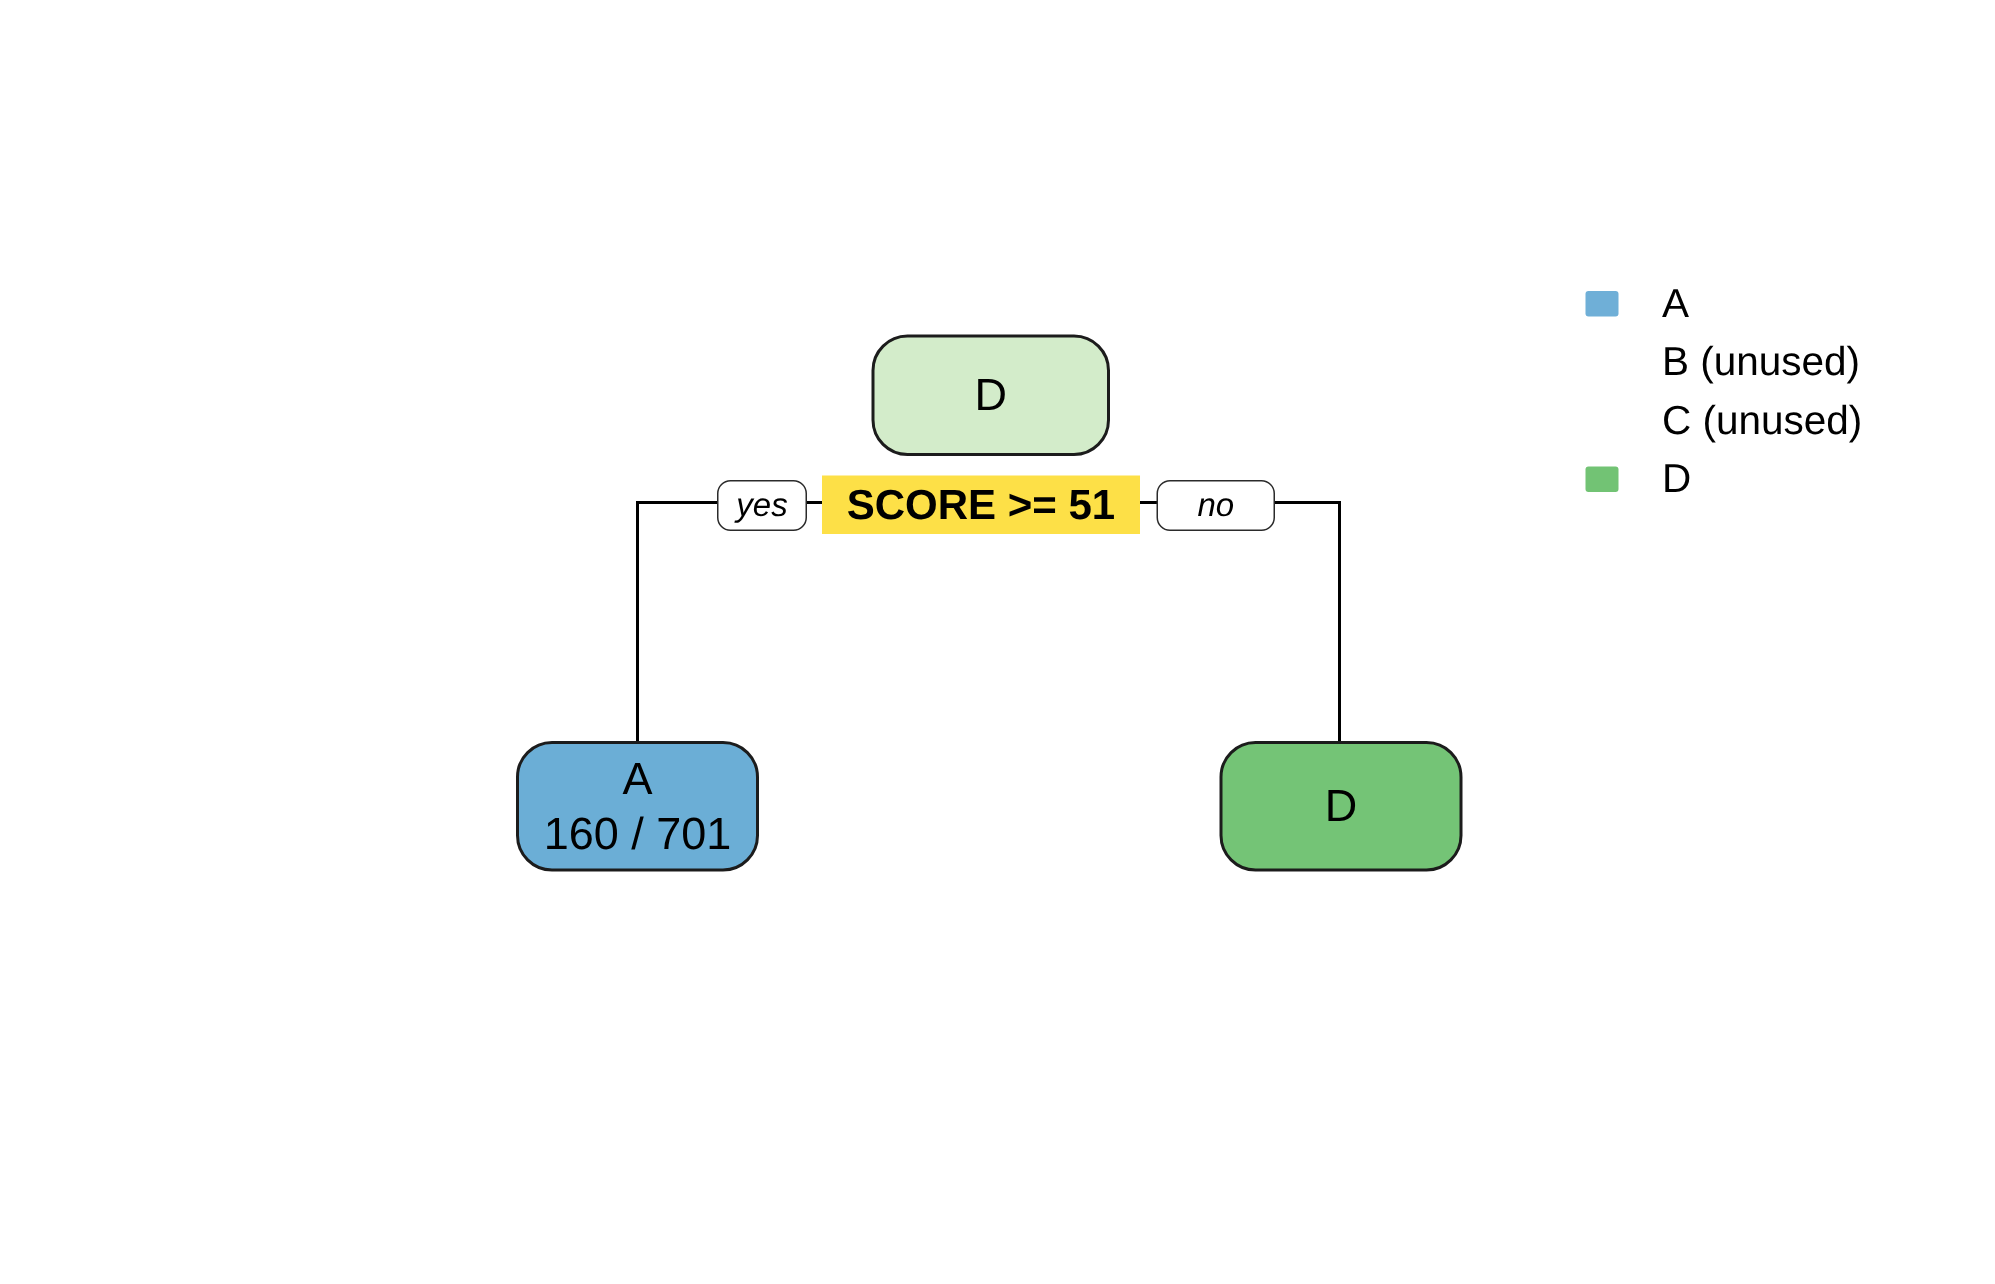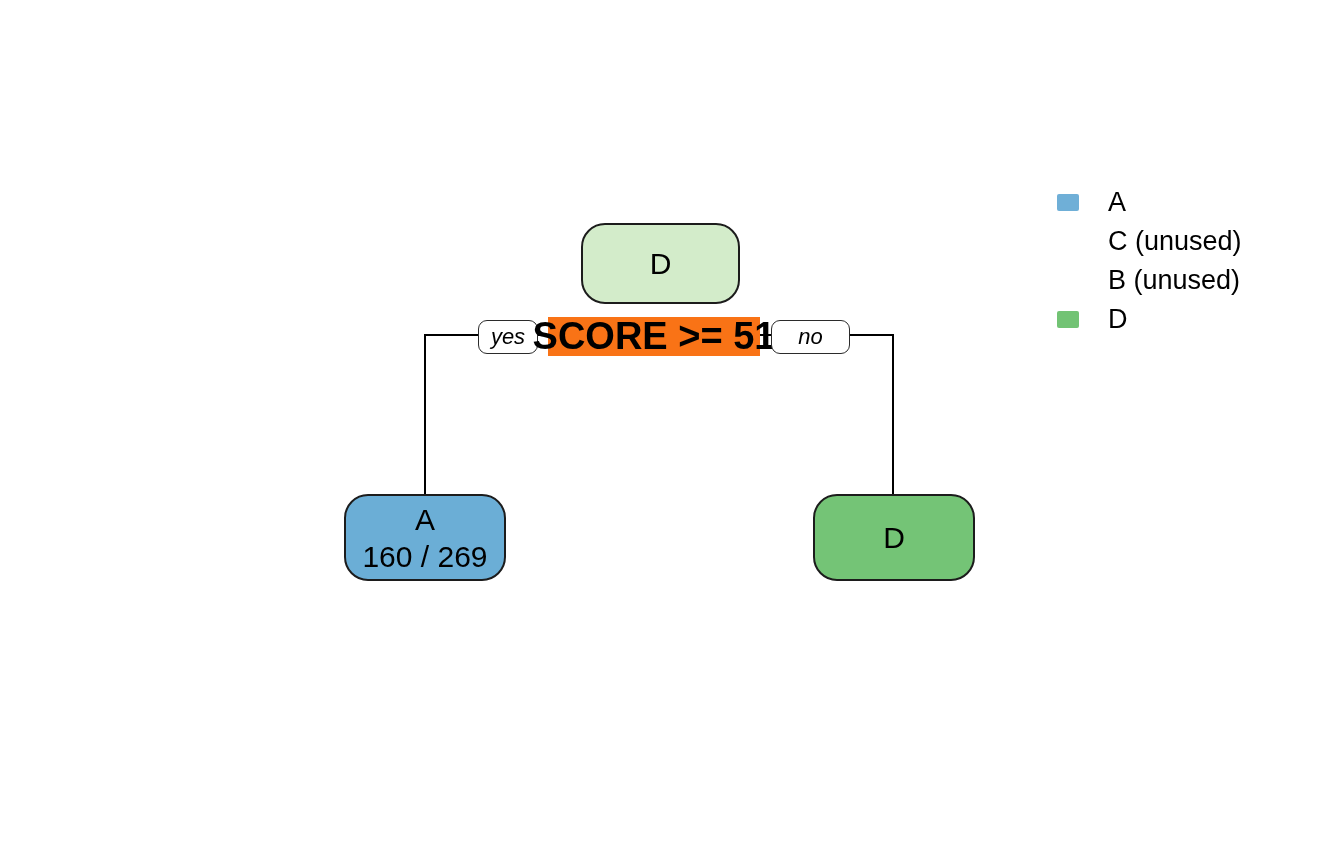--- a/index.html
+++ b/index.html
@@ -44,22 +44,22 @@
     border: 1.5px solid #2b2b2b;
     border-radius: 9px;
     font-style: italic; font-size: 22px;
     display: flex; align-items: center; justify-content: center;
   }
   .edge-yes { left: 478px; width: 60px; }
   .edge-no  { left: 771px; width: 79px; }
   .split-condition {
     position: absolute; top: 317px; left: 548px;
     width: 212px; height: 39px;
-    background: #f97316;
-    font-weight: bold; font-size: 38px;
+    background: #fde047;
+    font-weight: bold; font-size: 28px;
     display: flex; align-items: center; justify-content: center;
     white-space: nowrap;
   }
 
   
   .legend { position: absolute; left: 1057px; top: 183px; }
   .legend-row { display: flex; align-items: center; height: 39px; }
   .swatch {
     width: 22px; height: 17px; margin-right: 29px;
     border-radius: 2px; background: transparent; flex: 0 0 auto;
@@ -78,39 +78,39 @@
   <div class="node node-root" style="background-color: rgb(211, 236, 202);">
     <div class="node-line">D</div>
   </div>
 
   <div class="edge-label edge-yes">yes</div>
   <div class="split-condition">SCORE &gt;= 51</div>
   <div class="edge-label edge-no">no</div>
 
   <div class="node node-left" style="background-color: rgb(107, 174, 214);">
     <div class="node-line">A</div>
-    <div class="node-line">160 / 269</div>
+    <div class="node-line">160 / 701</div>
   </div>
 
   <div class="node node-right" style="background-color: rgb(116, 196, 118);">
     <div class="node-line">D</div>
   </div>
 
   <div class="legend">
     <div class="legend-row">
       <span class="swatch" style="background-color: rgb(111, 175, 215);"></span>
       <span class="legend-label">A</span>
     </div>
     <div class="legend-row">
       <span class="swatch"></span>
-      <span class="legend-label">C (unused)</span>
+      <span class="legend-label">B (unused)</span>
     </div>
     <div class="legend-row">
       <span class="swatch"></span>
-      <span class="legend-label">B (unused)</span>
+      <span class="legend-label">C (unused)</span>
     </div>
     <div class="legend-row">
       <span class="swatch" style="background-color: rgb(114, 195, 116);"></span>
       <span class="legend-label">D</span>
     </div>
     <div class="legend-row">
       <span class="swatch"></span>
     </div>
   </div>
 

